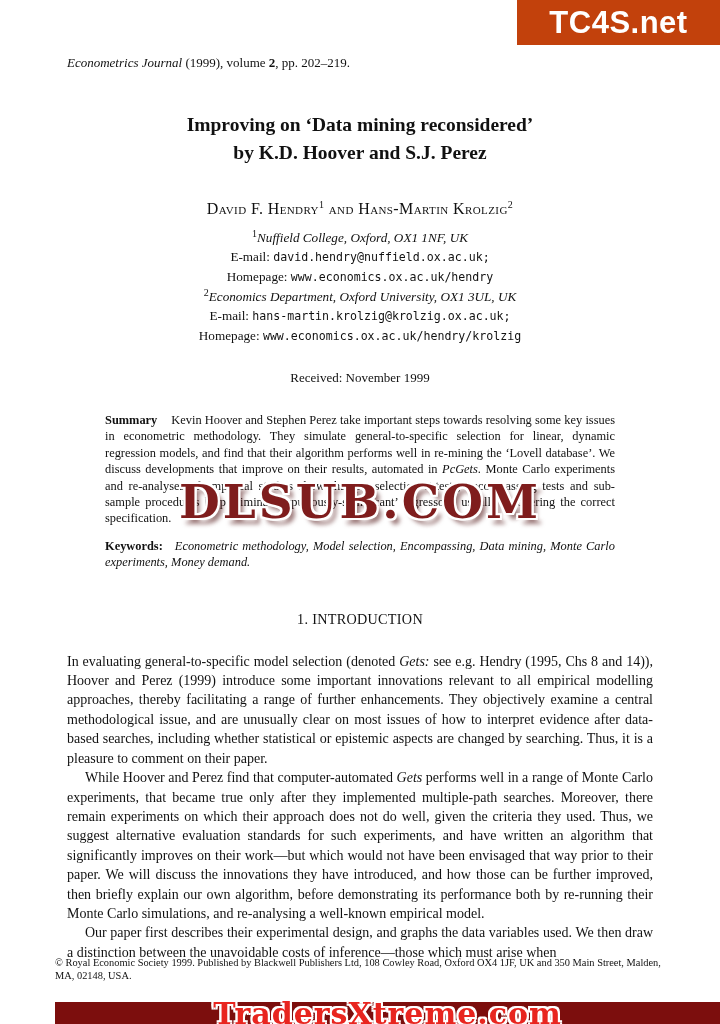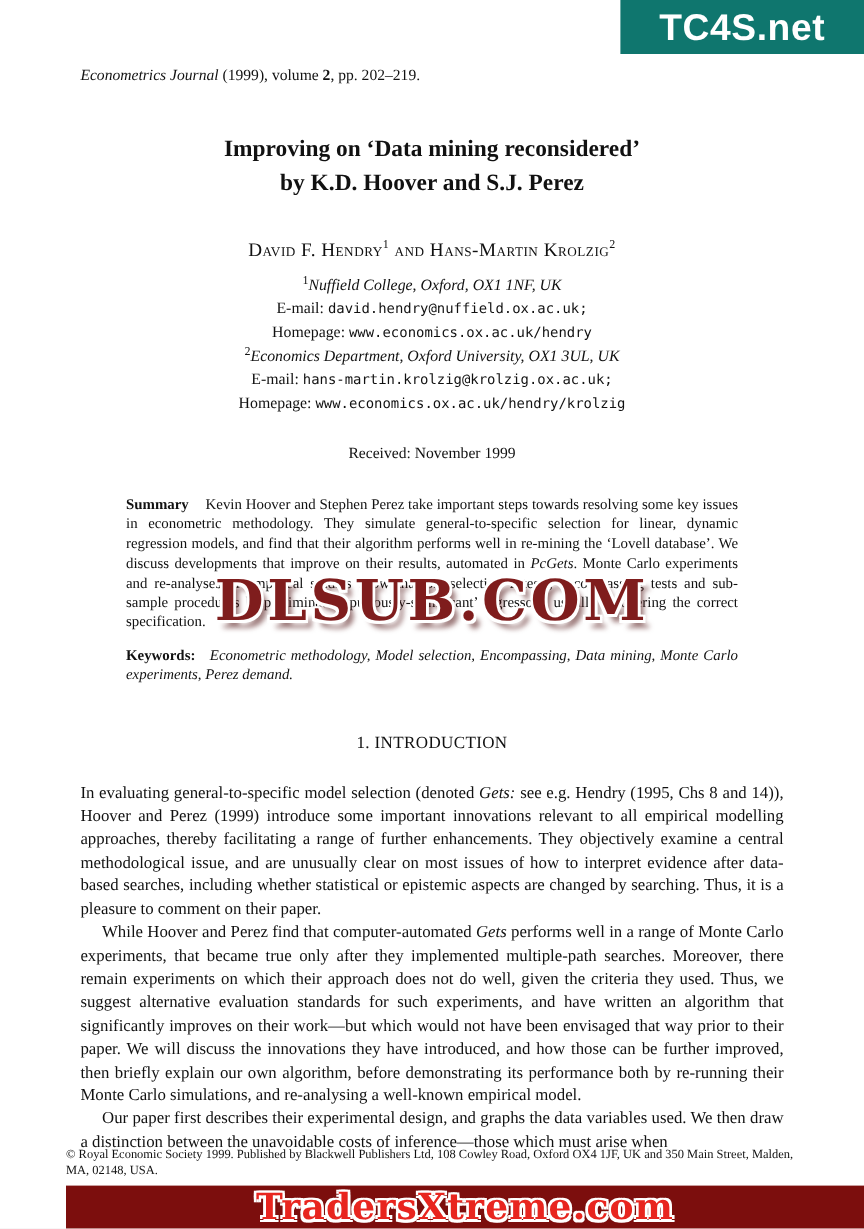--- a/index.html
+++ b/index.html
@@ -12,21 +12,21 @@
     background: #ffffff;
     overflow: hidden;
     font-family: "Liberation Serif", serif;
     color: #111;
   }
   
   .wm-top {
     position: absolute;
     top: 0; right: 0;
     width: 203px; height: 45px;
-    background: #0f766e;
+    background: #c2410c;
     display: flex; align-items: center; justify-content: center;
     z-index: 30;
   }
   .wm-top-text {
     font-family: "Liberation Sans", sans-serif;
     font-weight: bold;
     font-size: 31px;
     color: #ffffff;
     letter-spacing: 0.5px;
   }
@@ -46,21 +46,21 @@
     text-shadow:
       -2px -2px 0 #ffffff, 2px -2px 0 #ffffff,
       -2px  2px 0 #ffffff, 2px  2px 0 #ffffff,
       -2px  0   0 #ffffff, 2px  0   0 #ffffff,
        0   -2px 0 #ffffff, 0    2px 0 #ffffff,
        5px  6px 4px rgba(80, 20, 20, 0.55);
   }
   .wm-bottom-bar {
     position: absolute;
     left: 55px; right: 0; bottom: 0;
-    height: 36px;
+    height: 22px;
     background: #7c0e0d;
     display: flex; align-items: center; justify-content: center;
     z-index: 30;
   }
   .wm-bottom-text {
     font-family: "DejaVu Serif", serif;
     font-weight: bold;
     font-size: 30px;
     letter-spacing: 1px;
     color: #e8251f;
@@ -188,21 +188,21 @@
       <div><span>Homepage: </span><span class="mono">www.economics.ox.ac.uk/hendry/krolzig</span></div>
     </div>
 
     <div class="received">Received: November 1999</div>
 
     <div class="abstract">
       <span class="label">Summary</span><span class="gap"></span><span>Kevin Hoover and Stephen Perez take important steps towards resolving some key issues in econometric methodology. They simulate general-to-specific selection for linear, dynamic regression models, and find that their algorithm performs well in re-mining the ‘Lovell database’. We discuss developments that improve on their results, automated in </span><span class="it">PcGets</span><span>. Monte Carlo experiments and re-analyses of empirical studies show that pre-selection F-tests, encompassing tests and sub-sample procedures help eliminate ‘spuriously-significant’ regressors, usually recovering the correct specification.</span>
     </div>
 
     <div class="keywords">
-      <span class="label">Keywords:</span><span class="gap" style="display:inline-block;width:12px;"></span><span class="it">Econometric methodology, Model selection, Encompassing, Data mining, Monte Carlo experiments, Perez demand.</span>
+      <span class="label">Keywords:</span><span class="gap" style="display:inline-block;width:12px;"></span><span class="it">Econometric methodology, Model selection, Encompassing, Data mining, Monte Carlo experiments, Money demand.</span>
     </div>
 
     <div class="section-heading">1. INTRODUCTION</div>
 
     <div class="body-text">
       <p><span>In evaluating general-to-specific model selection (denoted </span><span class="it">Gets:</span><span> see e.g. Hendry (1995, Chs 8 and 14)), Hoover and Perez (1999) introduce some important innovations relevant to all empirical modelling approaches, thereby facilitating a range of further enhancements.  They objectively examine a central methodological issue, and are unusually clear on most issues of how to interpret evidence after data-based searches, including whether statistical or epistemic aspects are changed by searching.  Thus, it is a pleasure to comment on their paper.</span></p>
       <p class="indent"><span>While Hoover and Perez find that computer-automated </span><span class="it">Gets</span><span> performs well in a range of Monte Carlo experiments, that became true only after they implemented multiple-path searches. Moreover, there remain experiments on which their approach does not do well, given the criteria they used.  Thus, we suggest alternative evaluation standards for such experiments, and have written an algorithm that significantly improves on their work—but which would not have been envisaged that way prior to their paper.  We will discuss the innovations they have introduced, and how those can be further improved, then briefly explain our own algorithm, before demonstrating its performance both by re-running their Monte Carlo simulations, and re-analysing a well-known empirical model.</span></p>
       <p class="indent">Our paper first describes their experimental design, and graphs the data variables used.  We then draw a distinction between the unavoidable costs of inference—those which must arise when</p>
     </div>
   </div>

